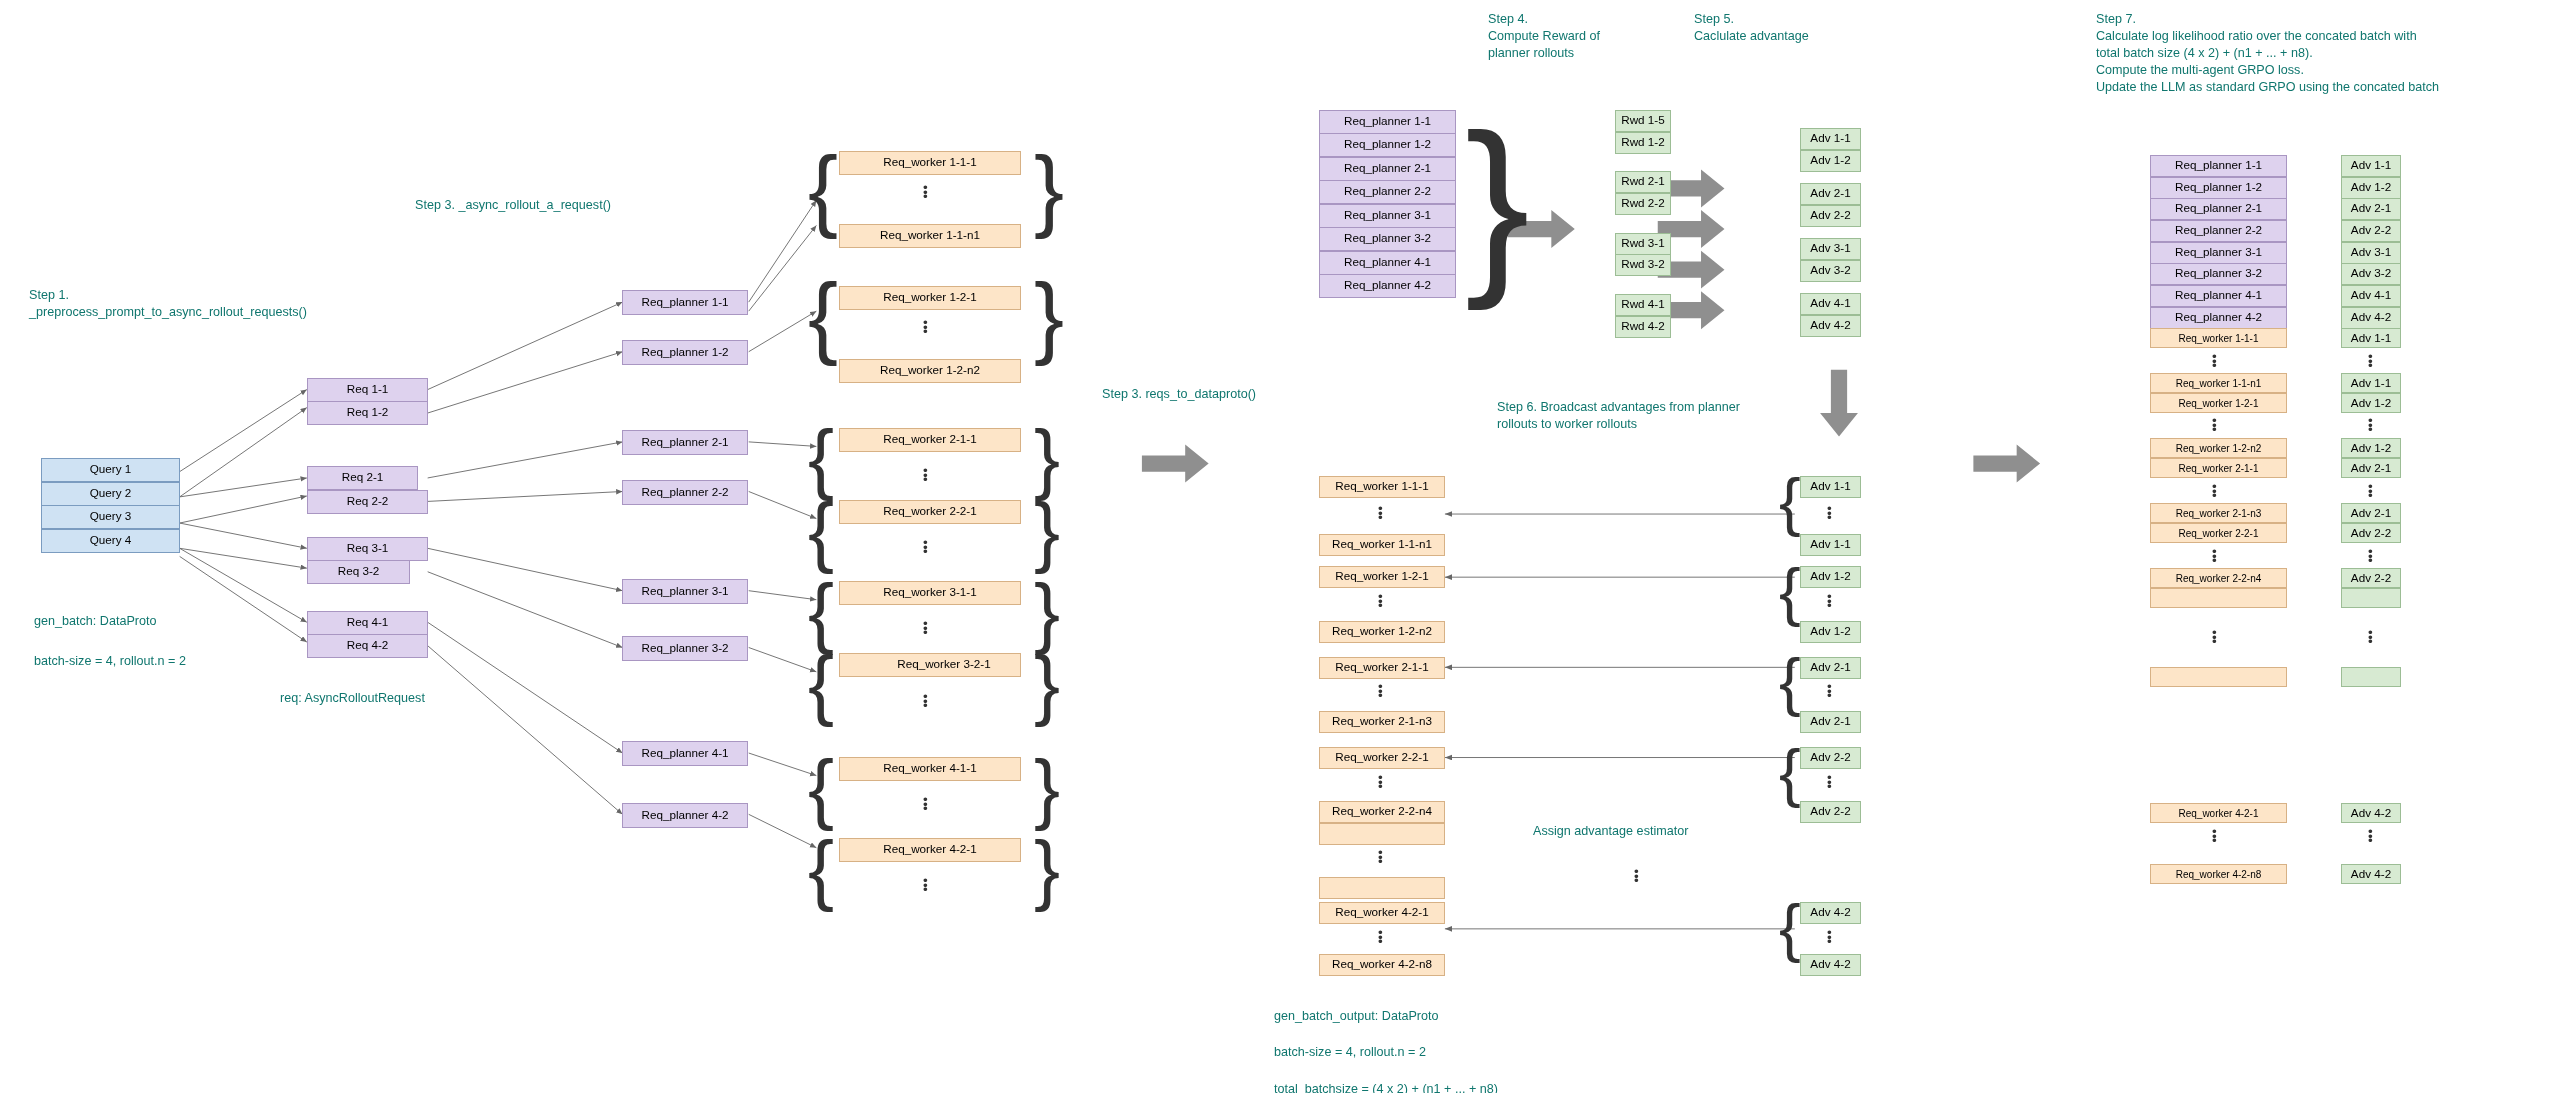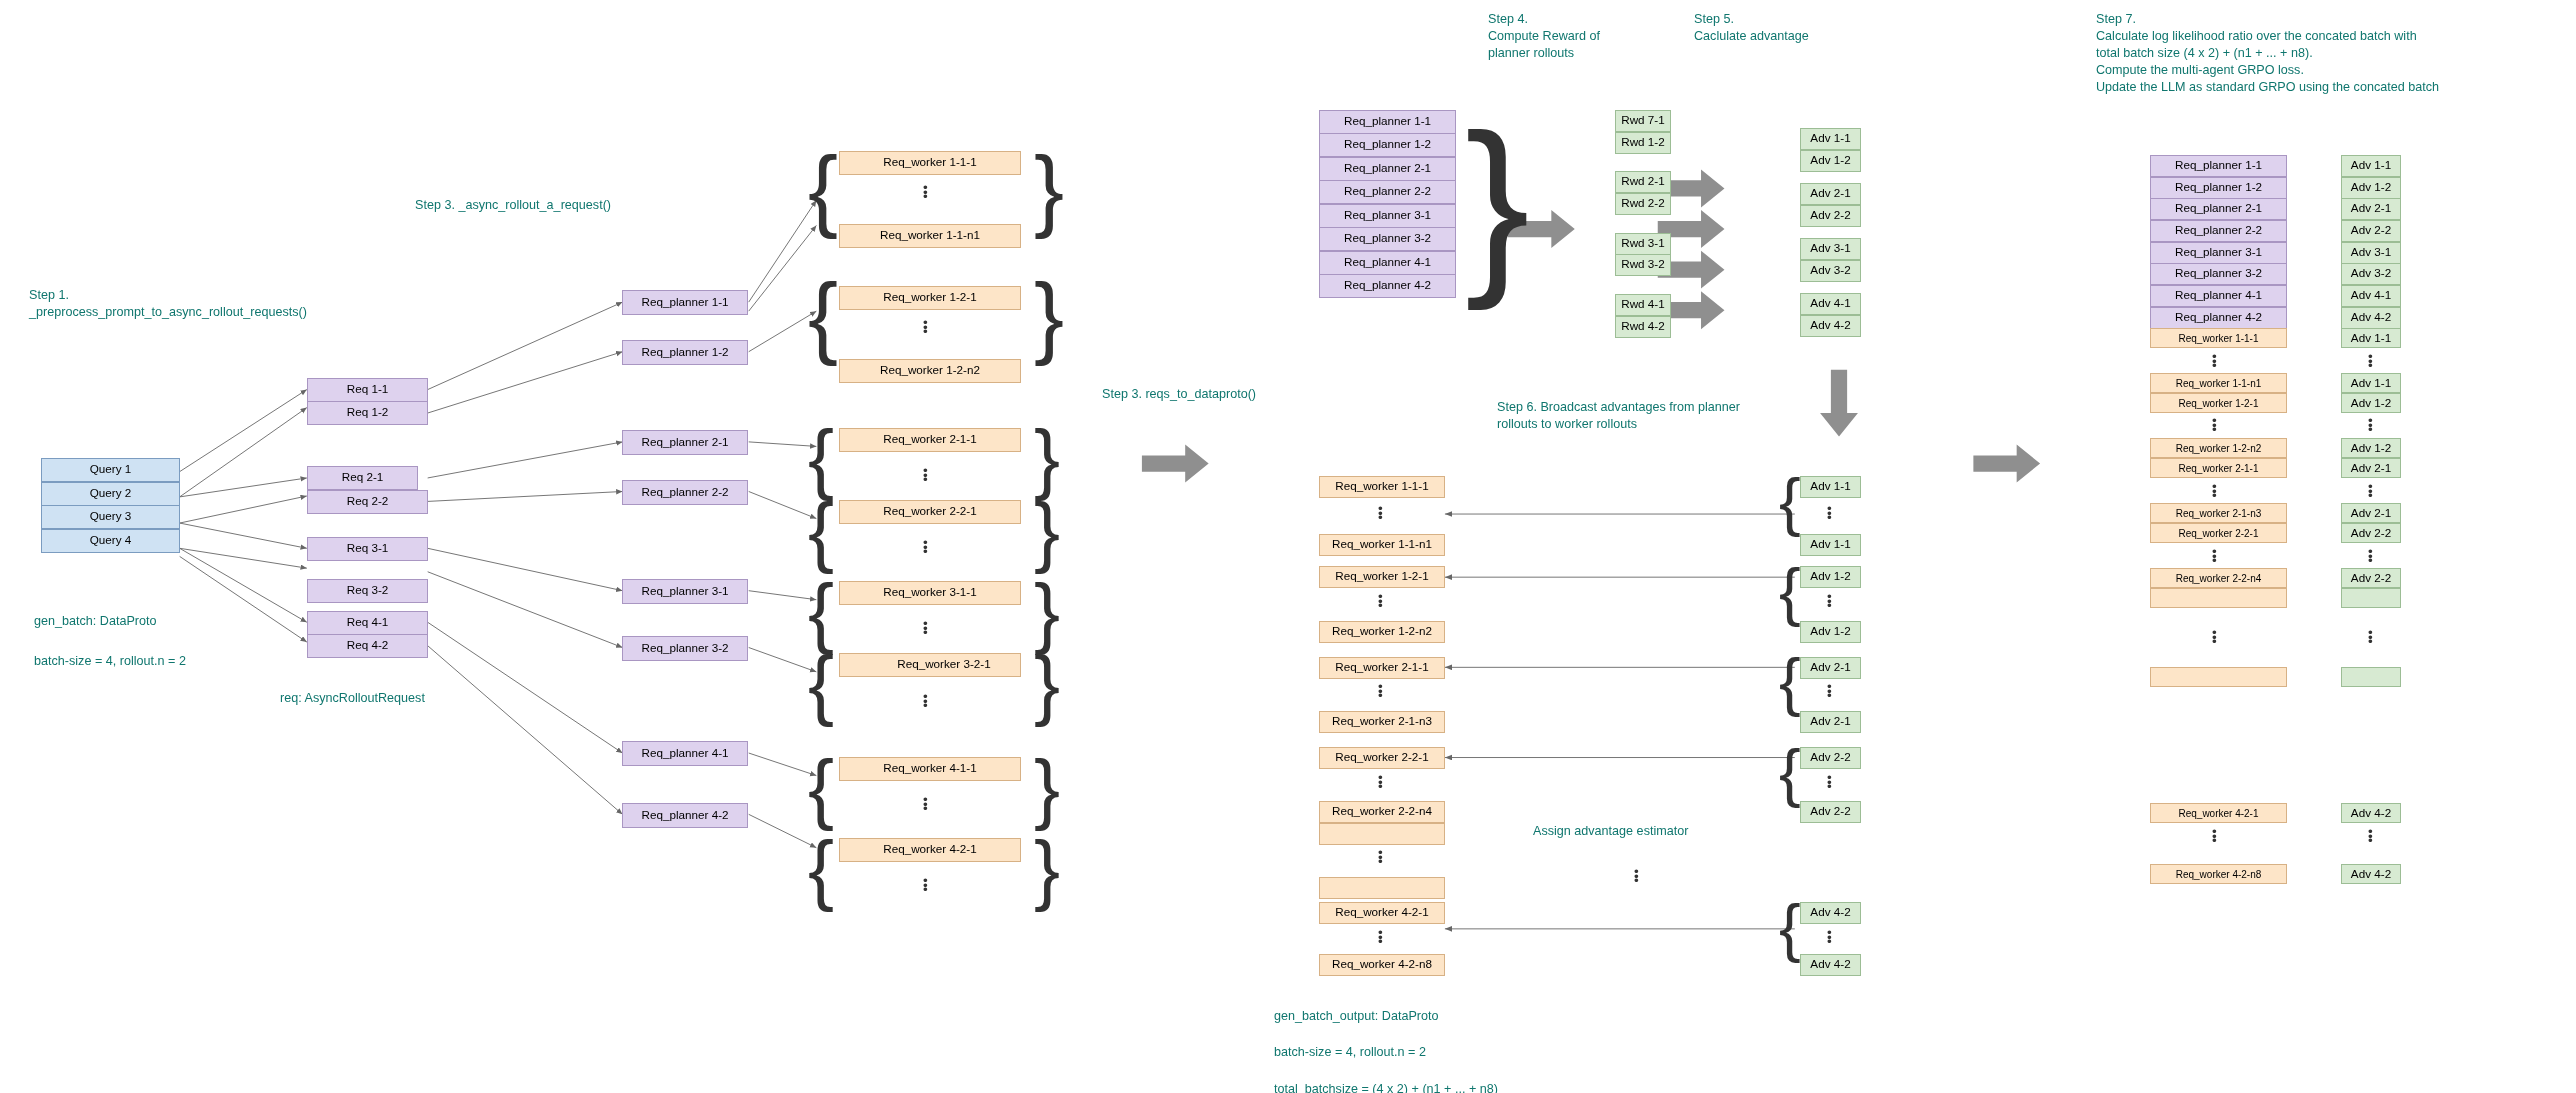--- a/index.html
+++ b/index.html
@@ -116,21 +116,21 @@
   <div class="node blue" style="left:41px;width:139px;top:505px;height:23.5px;">Query 3</div>
   <div class="node blue" style="left:41px;width:139px;top:529px;height:23.5px;">Query 4</div>
 
   <div class="node purple" style="left:307px;width:121px;top:378px;height:23.5px;">Req 1-1</div>
   <div class="node purple" style="left:307px;width:121px;top:401px;height:23.5px;">Req 1-2</div>
 
   <div class="node purple" style="left:307px;width:111px;top:466px;height:23.5px;">Req 2-1</div>
   <div class="node purple" style="left:307px;width:121px;top:490px;height:23.5px;">Req 2-2</div>
 
   <div class="node purple" style="left:307px;width:121px;top:537px;height:23.5px;">Req 3-1</div>
-  <div class="node purple" style="left:307px;width:121px;top:560px;height:23.5px;margin-top:19px;">Req 3-2</div>
+  <div class="node purple" style="left:307px;width:103px;top:560px;height:23.5px;">Req 3-2</div>
 
   <div class="node purple" style="left:307px;width:121px;top:611px;height:23.5px;">Req 4-1</div>
   <div class="node purple" style="left:307px;width:121px;top:634px;height:23.5px;">Req 4-2</div>
 
   <div class="node purple" style="left:622px;width:126px;top:290px;height:25px;">Req_planner 1-1</div>
   <div class="node purple" style="left:622px;width:126px;top:340px;height:25px;">Req_planner 1-2</div>
   <div class="node purple" style="left:622px;width:126px;top:430px;height:25px;">Req_planner 2-1</div>
   <div class="node purple" style="left:622px;width:126px;top:480px;height:25px;">Req_planner 2-2</div>
   <div class="node purple" style="left:622px;width:126px;top:579px;height:25px;">Req_planner 3-1</div>
   <div class="node purple" style="left:622px;width:126px;top:636px;height:25px;">Req_planner 3-2</div>
@@ -214,21 +214,21 @@
   <div class="node purple" style="left:1319px;width:137px;top:110px;height:23.5px;">Req_planner 1-1</div>
   <div class="node purple" style="left:1319px;width:137px;top:133px;height:23.5px;">Req_planner 1-2</div>
   <div class="node purple" style="left:1319px;width:137px;top:157px;height:23.5px;">Req_planner 2-1</div>
   <div class="node purple" style="left:1319px;width:137px;top:180px;height:23.5px;">Req_planner 2-2</div>
   <div class="node purple" style="left:1319px;width:137px;top:204px;height:23.5px;">Req_planner 3-1</div>
   <div class="node purple" style="left:1319px;width:137px;top:227px;height:23.5px;">Req_planner 3-2</div>
   <div class="node purple" style="left:1319px;width:137px;top:251px;height:23.5px;">Req_planner 4-1</div>
   <div class="node purple" style="left:1319px;width:137px;top:274px;height:23.5px;">Req_planner 4-2</div>
   <div class="brace" style="left:1465px;top:106px;font-size:194px;line-height:194px;">}</div>
 
-  <div class="node green" style="left:1615px;width:56px;top:110px;height:21.6px;">Rwd 7-1</div>
+  <div class="node green" style="left:1615px;width:56px;top:110px;height:21.6px;">Rwd 1-5</div>
   <div class="node green" style="left:1615px;width:56px;top:132px;height:21.6px;">Rwd 1-2</div>
   <div class="node green" style="left:1615px;width:56px;top:171px;height:21.6px;">Rwd 2-1</div>
   <div class="node green" style="left:1615px;width:56px;top:193px;height:21.6px;">Rwd 2-2</div>
   <div class="node green" style="left:1615px;width:56px;top:233px;height:21.6px;">Rwd 3-1</div>
   <div class="node green" style="left:1615px;width:56px;top:254px;height:21.6px;">Rwd 3-2</div>
   <div class="node green" style="left:1615px;width:56px;top:294px;height:21.6px;">Rwd 4-1</div>
   <div class="node green" style="left:1615px;width:56px;top:316px;height:21.6px;">Rwd 4-2</div>
 
   <div class="node green" style="left:1800px;width:61px;top:128px;height:21.6px;">Adv 1-1</div>
   <div class="node green" style="left:1800px;width:61px;top:150px;height:21.6px;">Adv 1-2</div>

